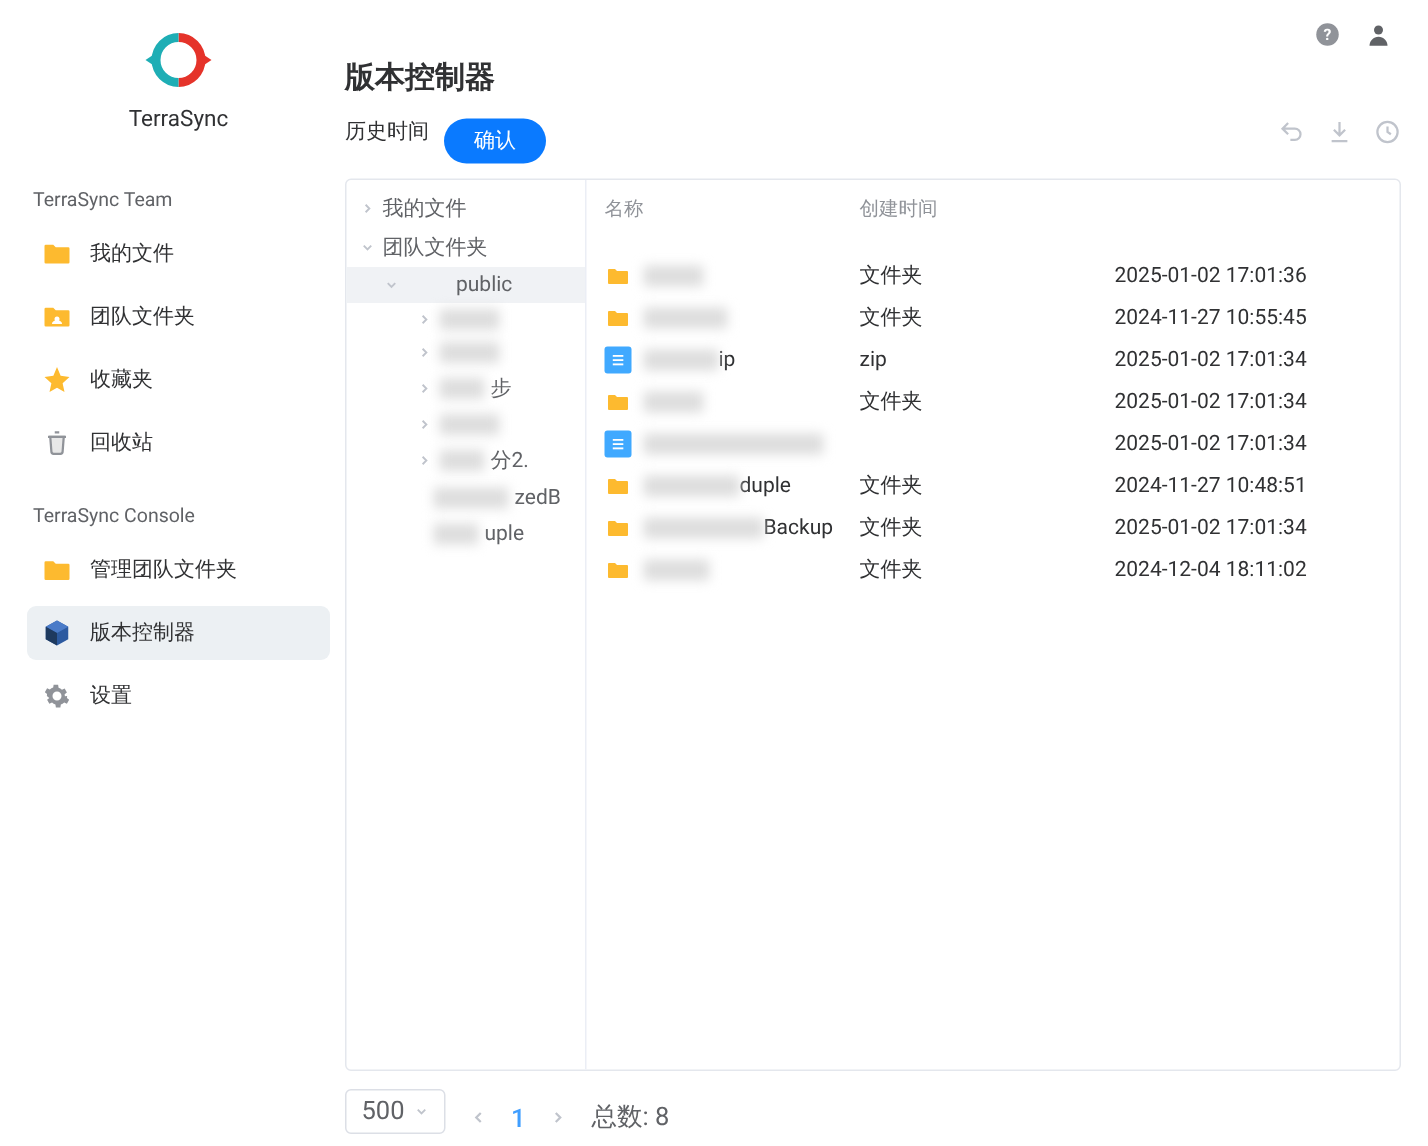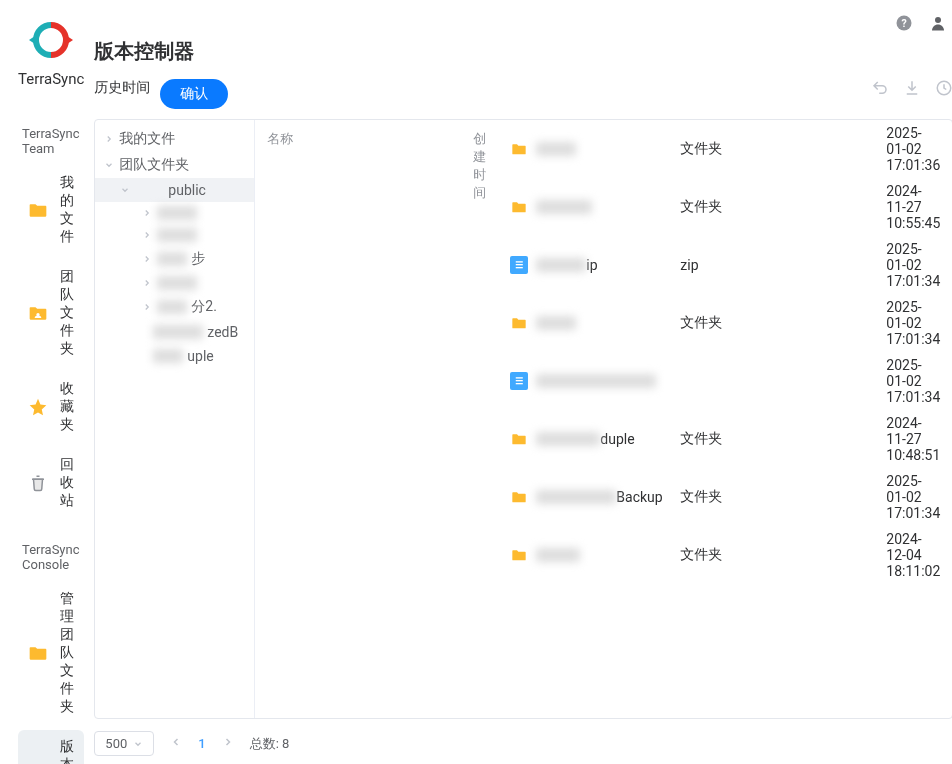--- a/index.html
+++ b/index.html
@@ -35,32 +35,32 @@
 .tree-pane { width: 160px; border-right: 1px solid #ebeef5; padding: 6px 0; overflow: hidden; }
 .tree-node { display: flex; align-items: center; gap: 4px; padding: 4px 6px; font-size: 14px; color: #606266; cursor: pointer; white-space: nowrap; }
 .tree-node.selected { background: #f0f2f5; gap: 37px; }
 .tree-arrow { width: 12px; height: 12px; display: inline-flex; align-items: center; justify-content: center; color: #c0c4cc; flex-shrink: 0; }
 .tree-indent-0 { padding-left: 8px; }
 .tree-indent-1 { padding-left: 24px; }
 .tree-indent-2 { padding-left: 46px; }
 .tree-blur { filter: blur(4px); }
 
 
-.file-pane { flex: 1; display: flex; flex-direction: row; }
+.file-pane { flex: 1; display: flex; flex-direction: column; gap: 12px; }
 .file-header { display: flex; padding: 10px 12px; font-size: 13px; color: #909399; }
 .col-name { flex: 0 0 170px; }
 .col-type { flex: 0 0 170px; }
-.col-time { flex: 1; margin-left: 36px; }
+.col-time { flex: 1; }
 .file-row { display: flex; align-items: center; padding: 5px 12px; font-size: 14px; color: #303133; }
 .folder-icon { width: 18px; height: 16px; margin-right: 8px; flex-shrink: 0; }
 .zip-icon { width: 18px; height: 18px; margin-right: 8px; flex-shrink: 0; background: #40a9ff; border-radius: 2px; display: flex; align-items: center; justify-content: center; color: #fff; font-size: 9px; font-weight: bold; }
 .name-blur { display: inline-block; filter: blur(4px); background: #ddd; height: 14px; border-radius: 2px; }
 
 
-.pagination { display: flex; align-items: center; gap: 12px; padding: 12px 0 0; font-size: 13px; color: #606266; }
+.pagination { display: flex; align-items: flex-end; gap: 12px; padding: 12px 0 0; font-size: 17px; color: #606266; }
 .page-size { border: 1px solid #dcdfe6; border-radius: 4px; padding: 4px 10px; display: flex; align-items: center; gap: 6px; cursor: pointer; }
 .page-btn { color: #c0c4cc; cursor: pointer; width: 20px; text-align: center; }
 .page-current { color: #409eff; font-weight: 500; }
 .page-total { color: #606266; }
 
 
 .star-icon { color: #fdba2f; }
 .folder-svg { fill: #fdba2f; }
 </style>
 </head>

